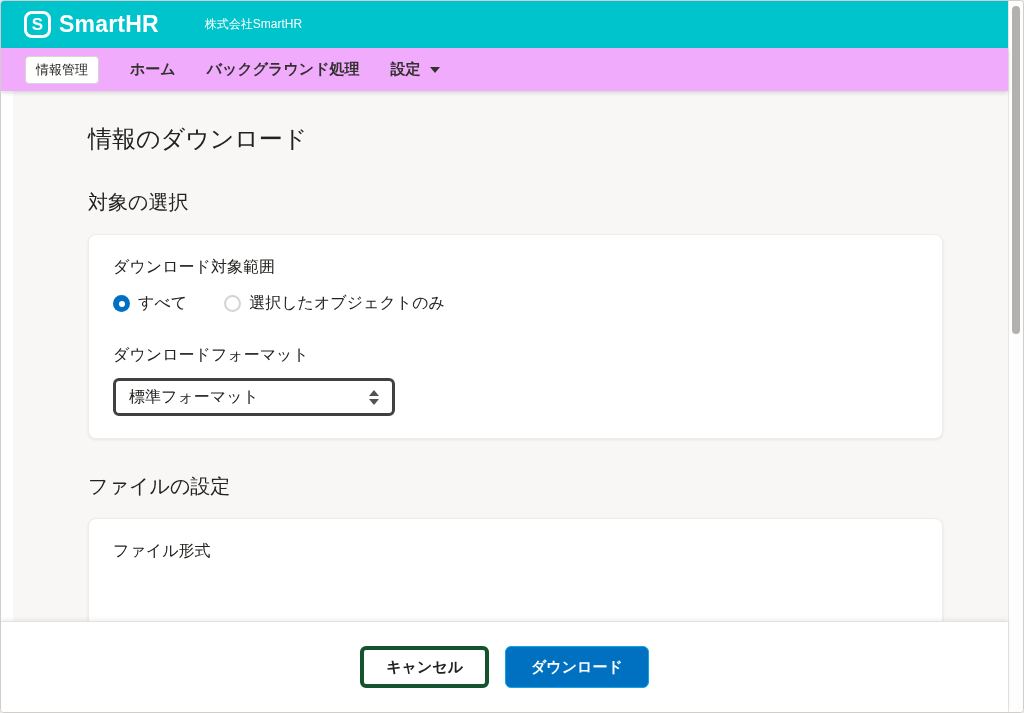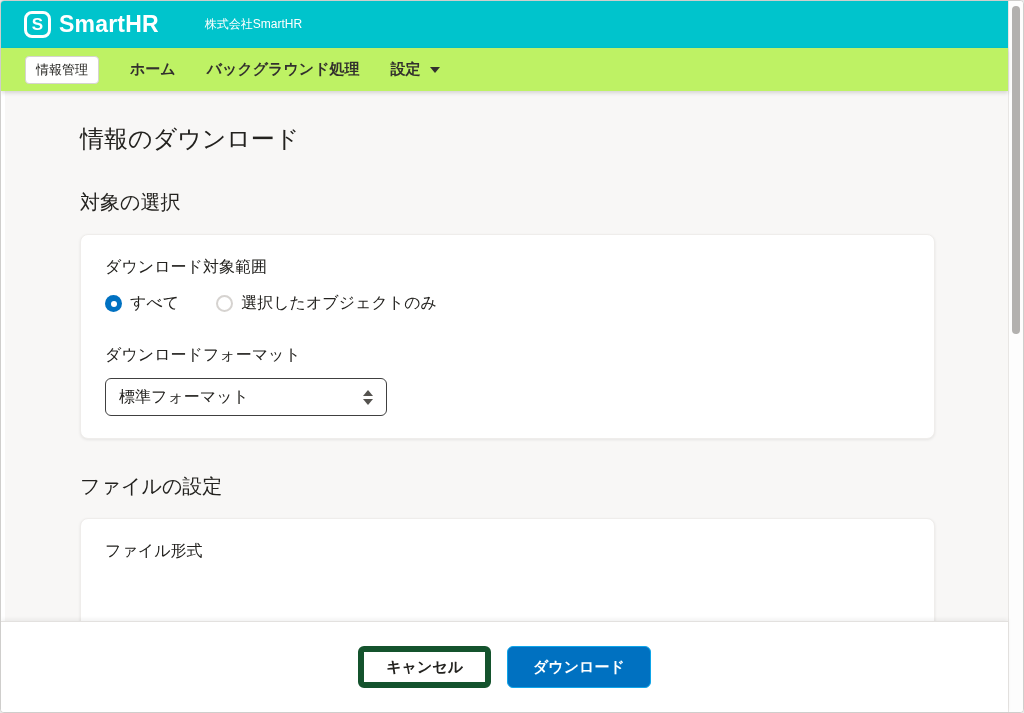--- a/index.html
+++ b/index.html
@@ -23,40 +23,40 @@
     width:27px; height:27px; border:3px solid #fff; border-radius:8px;
     display:flex; align-items:center; justify-content:center;
   }
   .logo-box .s { color:#fff; font-weight:bold; font-size:17px; line-height:1; }
   .brand { color:#fff; font-weight:bold; font-size:23px; margin-left:8px; letter-spacing:0.2px; }
   .company { color:#fff; font-size:12px; margin-left:46px; }
 
   
   .appnav {
     position:absolute; top:47px; left:0; right:0; height:43px;
-    background:#bef264; display:flex; align-items:center; padding-left:24px;
+    background:#f0abfc; display:flex; align-items:center; padding-left:24px;
     box-shadow:0 2px 4px rgba(0,0,0,0.14); z-index:5;text-align:right;
   }
   .app-badge {
     border:1px solid #d6d3d0; border-radius:4px; padding:4px 10px;
     font-size:13px; color:#23221f; background:#fff; cursor:pointer;
   }
   .nav-item {
     margin-left:31px; font-size:15px; font-weight:700; color:#33312e;
     text-decoration:none; cursor:pointer; display:flex; align-items:center;
   }
   .caret {
     width:0; height:0; margin-left:9px;
     border-left:5px solid transparent; border-right:5px solid transparent;
     border-top:6px solid #33312e;
   }
 
   
   .main {
-    position:absolute; top:90px; left:4px; right:0; height:530px;
+    position:absolute; top:90px; left:12px; right:0; height:530px;
     background:#f8f7f6; overflow:hidden; padding:32px 0 0 75px;
   }
   .page-title { font-size:24px; font-weight:400; color:#23221f; }
   .page-desc { font-size:16px; color:#23221f; margin-top:26px; }
   .section-heading { font-size:20px; font-weight:400; color:#23221f; margin-top:34px; }
 
   .card {
     width:855px; background:#fff; border-radius:8px; margin-top:18px;
     border:1px solid #efedeb; box-shadow:0 1px 3px rgba(0,0,0,0.08);
     padding:22px 24px;
@@ -74,41 +74,41 @@
   }
   .radio.checked { border:none; background:#0071c1; }
   .radio.checked::after {
     content:""; position:absolute; left:50%; top:50%; width:6px; height:6px;
     margin:-3px 0 0 -3px; border-radius:50%; background:#fff;
   }
   .radio-label { font-size:16px; color:#23221f; margin-left:8px; }
 
   .select {
     margin-top:12px; width:282px; height:38px; background:#fff;
-    border:1px solid #404040; border-radius:6px; display:flex; align-items:center;
+    border:3px solid #404040; border-radius:6px; display:flex; align-items:center;
     padding:0 13px; cursor:pointer; justify-content:space-between;
   }
   .select-value { font-size:16px; color:#23221f; }
   .spin { display:flex; flex-direction:column; gap:3px; align-items:center; }
   .tri-up { width:0; height:0; border-left:5px solid transparent; border-right:5px solid transparent; border-bottom:6px solid #55534f; }
   .tri-down { width:0; height:0; border-left:5px solid transparent; border-right:5px solid transparent; border-top:6px solid #55534f; }
 
   
   .footer {
     position:absolute; left:0; right:0; top:620px; bottom:0;
     background:#fff; border-top:1px solid #e3e1df;
     box-shadow:0 -2px 4px rgba(0,0,0,0.06);
     display:flex; align-items:center; justify-content:center; gap:16px; z-index:6;
   }
   .btn {
     height:42px; border-radius:6px; font-size:15px; font-weight:700;
     font-family:"Liberation Sans","DejaVu Sans",sans-serif; cursor:pointer;
     display:flex; align-items:center; justify-content:center; padding:0 22px;
   }
-  .btn.secondary { background:#fff; border:6px solid #14532d; color:#23221f; }
+  .btn.secondary { background:#fff; border:4px solid #14532d; color:#23221f; }
   .btn.primary { background:#0071c1; border:1px solid #0ea5e9; color:#fff; padding:0 25px; }
 
   
   .scrollbar {
     position:absolute; top:0; right:0; bottom:0; width:15px;
     background:#fdfdfd; border-left:1px solid #e8e6e4;
   }
   .scroll-thumb {
     position:absolute; top:5px; left:3px; width:8px; height:328px;
     border-radius:4px; background:#b3b1af;

